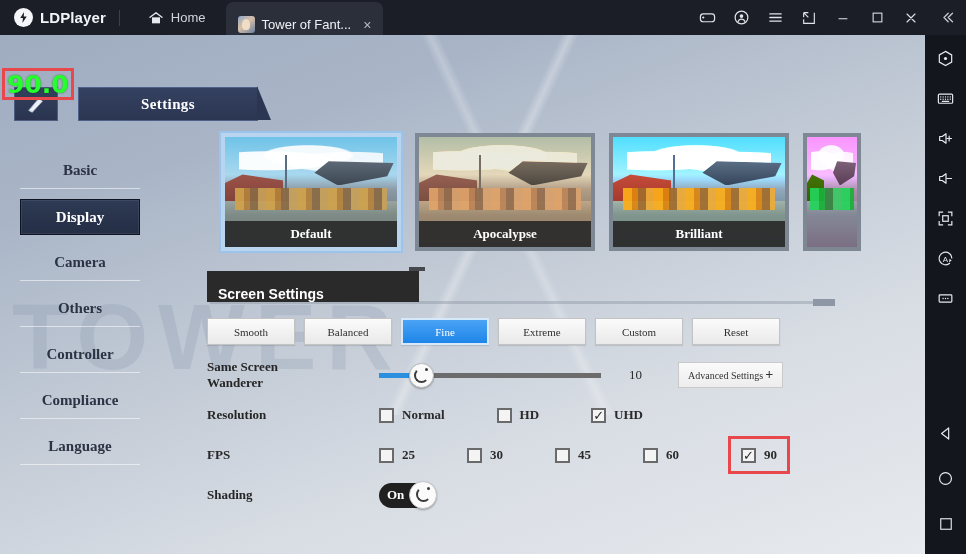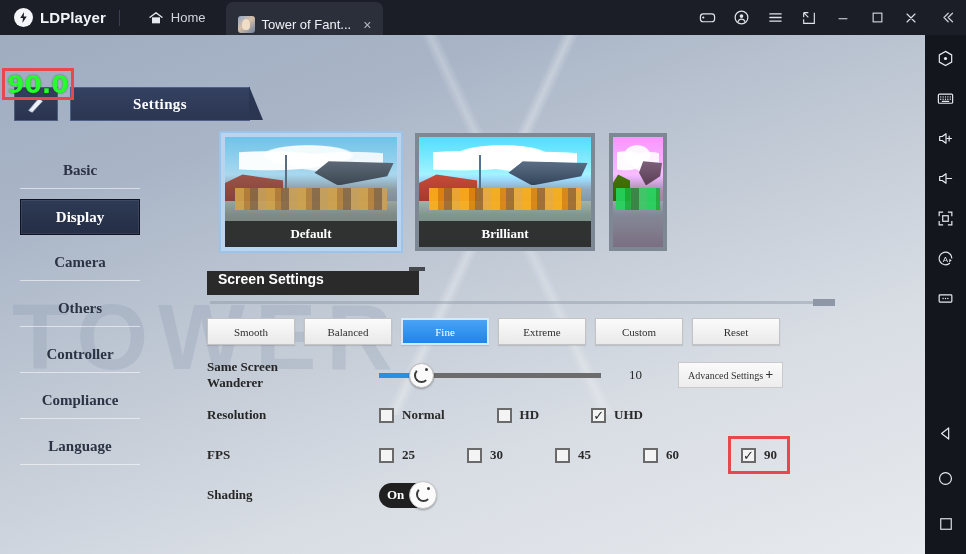--- a/index.html
+++ b/index.html
@@ -151,21 +151,21 @@
     display: flex; align-items: stretch; height: 34px;
     z-index: 12;
   }
   .settings-pen {
     width: 44px; height: 34px;
     background: linear-gradient(180deg,#33415c,#2a3450);
     border: 1px solid #4c5d7d;
     display: flex; align-items: center; justify-content: center;
   }
   .settings-title-box {
-    width: 180px; height: 34px; margin-left: 12px;
+    width: 180px; height: 34px; margin-left: 20px;
     background: linear-gradient(180deg,#344160,#2b3652);
     border: 1px solid #4e608a;
     display: flex; align-items: center; justify-content: center;
     position: relative;
   }
   .settings-title-box::after {
     content: ""; position: absolute; right: -14px; bottom: 0;
     width: 0; height: 0;
     border-left: 14px solid #2b3652;
     border-top: 34px solid transparent;
@@ -264,23 +264,23 @@
     height: 26px; background: rgba(42,42,42,.92);
     display: flex; align-items: center; justify-content: center;
     color: #fff; font-size: 13px; font-weight: bold;
     font-family: "Liberation Serif", serif;
   }
   .thumb.partial-thumb { width: 58px; overflow: hidden; }
 
   
   .screen-head {
     position: absolute; left: 207px; top: 236px;
-    width: 212px; height: 24px;
+    width: 212px; height: 31px;
     background: #2a2a2a;
-    display: flex; align-items: flex-start;
+    display: flex; align-items: flex-end;
     padding-left: 11px;
     z-index: 13;
   }
   .screen-head-title {
     color: #fff; font-size: 14px; font-weight: bold;
   }
   .screen-head-nub {
     position: absolute; left: 202px; top: -4px;
     width: 16px; height: 4px; background: #45484c;
   }
@@ -557,20 +557,31 @@
           <div class="sky-cloud"></div>
             <div class="ship"></div>
             <div class="tower"></div>
           <div class="mesa"></div>
             <div class="ground"></div>
             <div class="city"></div>
         </div>
         <div class="thumb-caption">Default</div>
       </div>
 
+      <div class="thumb">
+        <div class="thumb-img apocalypse">
+          <div class="sky-cloud"></div>
+            <div class="ship"></div>
+            <div class="tower"></div>
+          <div class="mesa"></div>
+            <div class="ground"></div>
+            <div class="city"></div>
+        </div>
+        <div class="thumb-caption">Apocalypse</div>
+      </div>
 
       <div class="thumb">
         <div class="thumb-img brilliant">
           <div class="sky-cloud"></div>
             <div class="ship"></div>
             <div class="tower"></div>
           <div class="mesa"></div>
             <div class="ground"></div>
             <div class="city"></div>
         </div>

